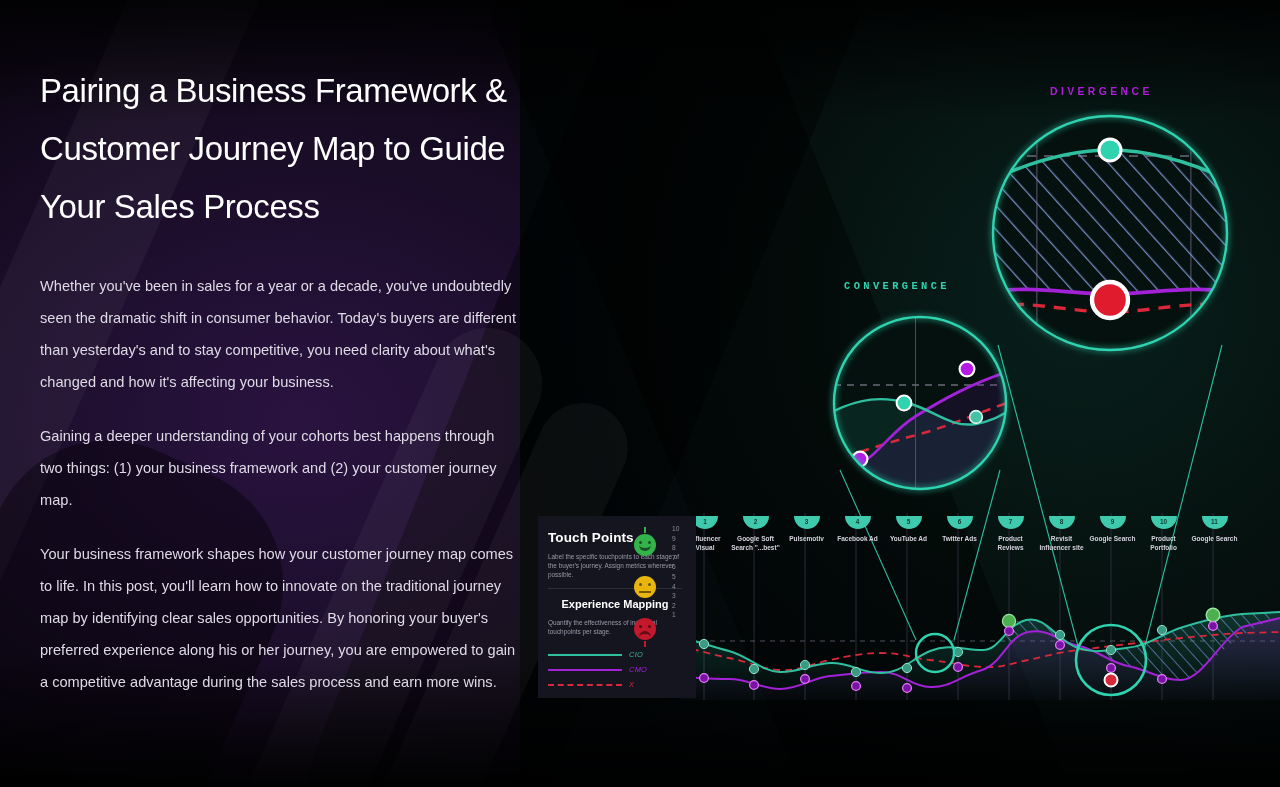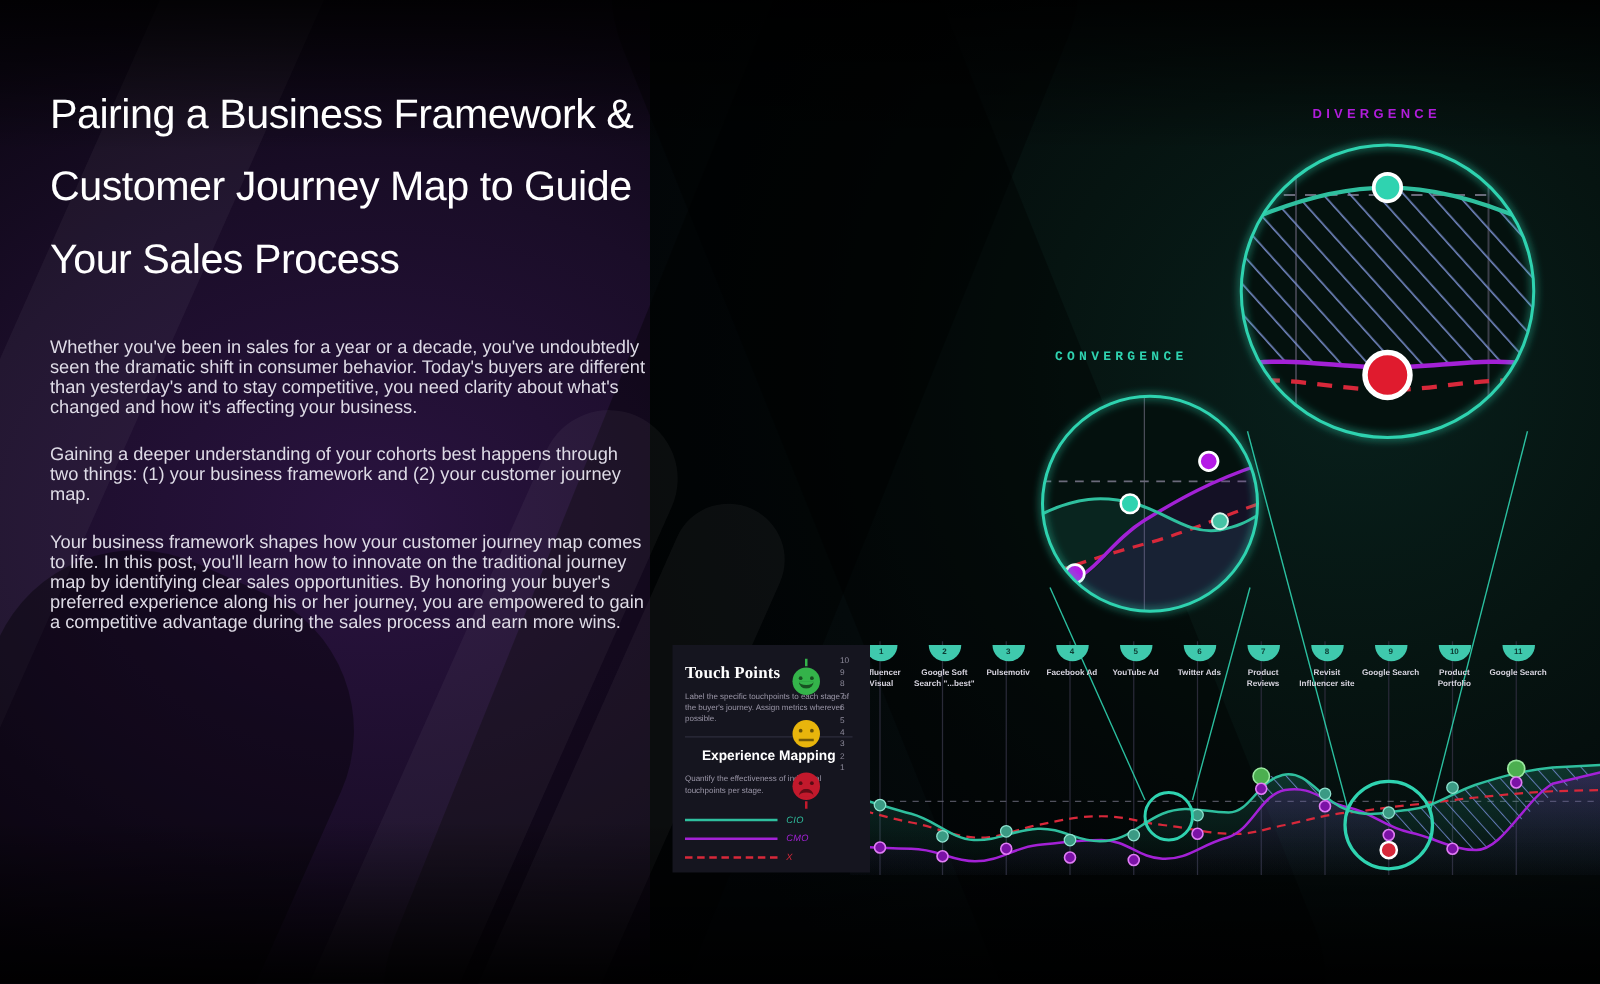--- a/index.html
+++ b/index.html
@@ -42,36 +42,36 @@
   }
 
   
   .left-col { position: absolute; left: 40px; top: 62px; width: 478px; z-index: 6; }
   .headline {
     font-size: 33px; line-height: 58px; font-weight: 300;
     color: #ffffff; letter-spacing: -0.4px;
     margin-bottom: 34px;
   }
   .para {
-    font-size: 14.6px; line-height: 16px; color: #dedbe6;
+    font-size: 14.6px; line-height: 32px; color: #dedbe6;
     margin-bottom: 22px; font-weight: 400;
   }
   .para:last-child { margin-bottom: 0; }
 
   
   .chart-wrap { position: absolute; left: 530px; top: 0; width: 750px; height: 787px; z-index: 5; }
   .chart-svg { position:absolute; inset:0; }
 
   
   .panel {
     position: absolute; left: 8px; top: 516px; width: 158px; height: 182px;
     background: #15151f; z-index: 7;
     padding: 14px 14px 10px 10px;
   }
-  .panel-title { color:#ffffff; font-size: 13.5px; font-weight: 700; letter-spacing:.1px;font-family:Liberation Serif, serif; }
+  .panel-title { color:#ffffff; font-size: 13.5px; font-weight: 700; letter-spacing:.1px; }
   .panel-desc { color:#9b97a8; font-size: 6.4px; line-height: 9px; margin-top: 7px; }
   .panel-rule { height:1px; background:#2d2d3c; margin: 9px 0 9px 0; }
   .panel-sub { color:#ffffff; font-size: 11px; font-weight: 700; line-height: 13px; text-align: center; }
   .panel-sub2 { color:#9b97a8; font-size: 6.4px; line-height: 9px; margin-top: 7px; }
   .legend-rows { margin-top: 11px; }
   .legend-row { display:flex; align-items:center; gap:7px; height: 15px; font-style: italic; }
   .legend-swatch { width: 74px; height: 0; border-top-width: 2.4px; border-top-style: solid; }
   .legend-swatch.dashed { border-top-style: dashed; border-top-width: 2.6px; }
   .legend-label { font-size: 7.4px; letter-spacing:.3px; }
 

